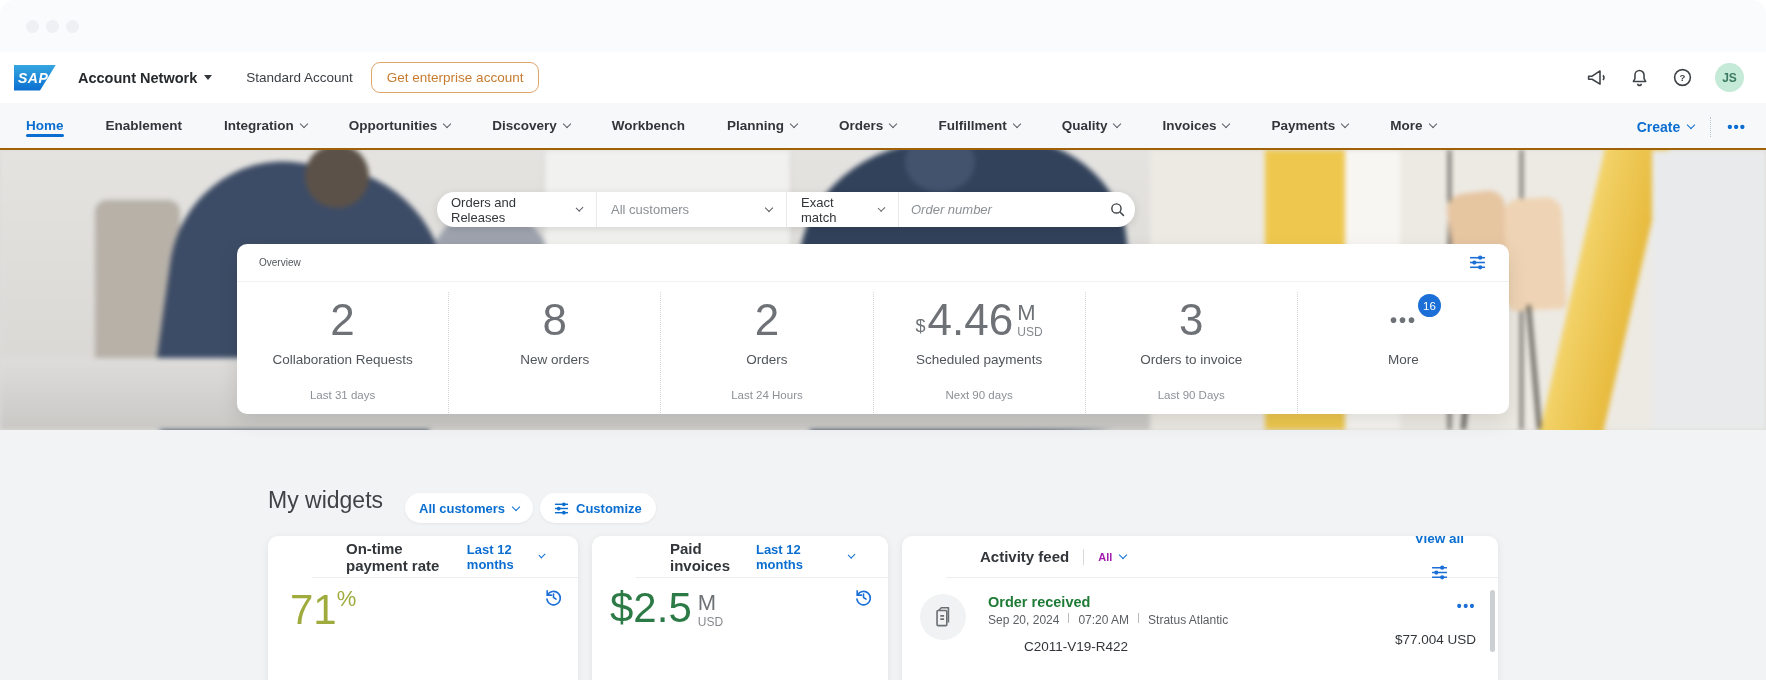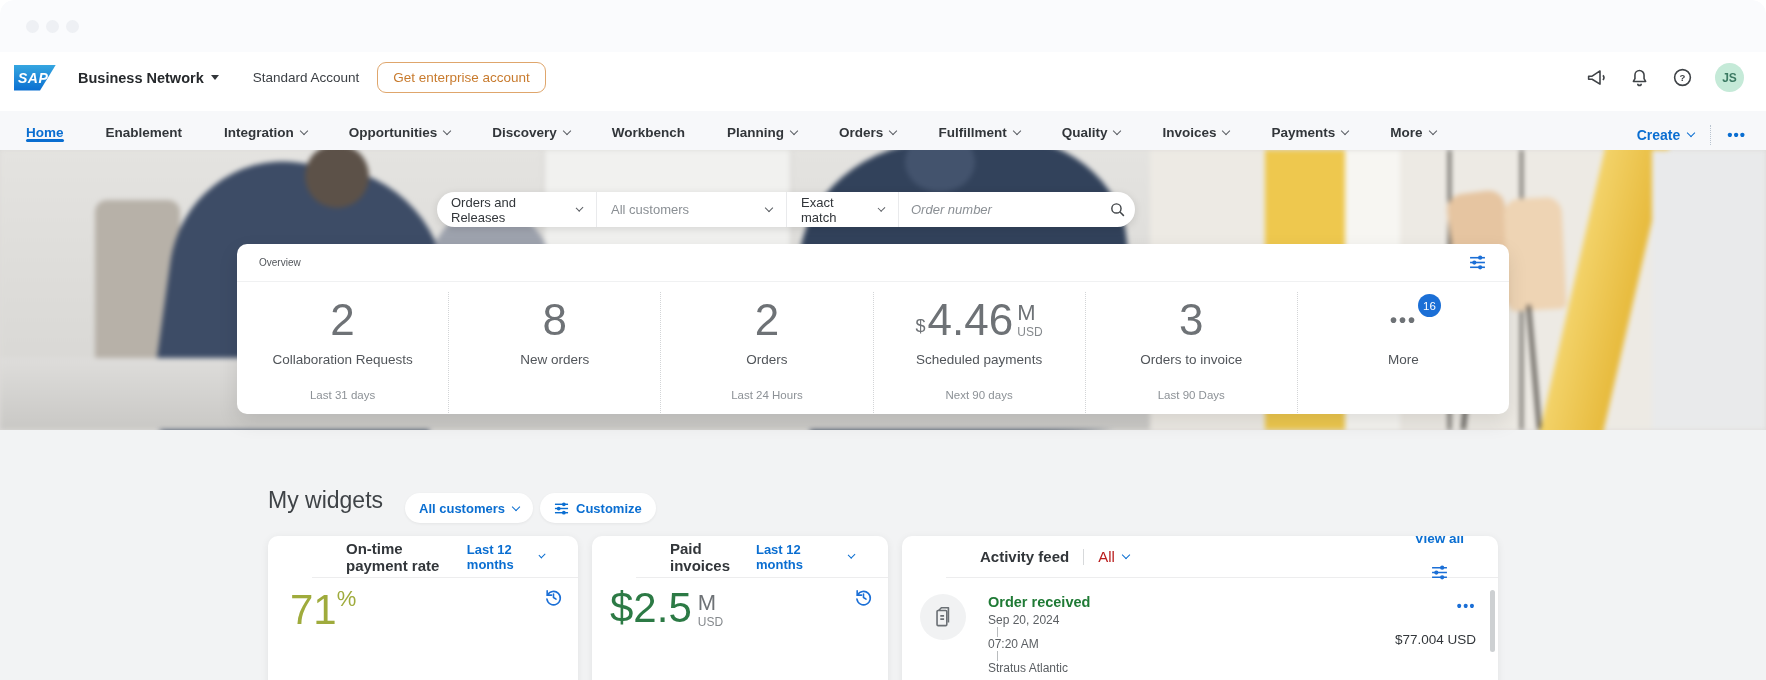--- a/index.html
+++ b/index.html
@@ -17,21 +17,21 @@
   .sap-logo span { color:#fff; font-weight:bold; font-style:italic; font-size:14px; padding-left:4px; letter-spacing:.5px; }
   .product { margin-left:22px; font-size:14.5px; font-weight:bold; color:#26292c; display:flex; align-items:center; cursor:pointer; }
   .tri { width:0; height:0; border-left:4px solid transparent; border-right:4px solid transparent; border-top:5px solid #32363a; display:inline-block; margin-left:7px; }
   .acct { margin-left:34px; font-size:13.5px; color:#3c4045; }
   .upgrade-btn { margin-left:18px; font-size:13.5px; color:#c87b2e; background:#fff; border:1px solid #dfa66c; border-radius:9px; padding:7px 15px; cursor:pointer; font-family:inherit; }
   .header-right { position:absolute; right:22px; top:0; height:51px; display:flex; align-items:center; gap:22px; }
   .hicon { width:21px; height:21px; display:flex; align-items:center; justify-content:center; cursor:pointer; }
   .avatar { width:29px; height:29px; border-radius:50%; background:#c5ead8; color:#3c7a63; font-size:12px; font-weight:bold; display:flex; align-items:center; justify-content:center; cursor:pointer; }
 
   
-  .nav { position:absolute; left:0; top:111px; width:1766px; height:47px; background:#f7f8fa; border-bottom:5px solid #a16207; display:flex; align-items:center; padding:0 26px; }
+  .nav { position:absolute; left:0; top:103px; width:1766px; height:47px; background:#f7f8fa; border-bottom:2px solid #a16207; display:flex; align-items:center; padding:0 26px; }
   .nav-item { position:relative; height:100%; display:flex; align-items:center; font-size:13.5px; font-weight:bold; color:#32363a; margin-right:42px; cursor:pointer; white-space:nowrap; }
   .nav-item .chev { width:6px; height:6px; border-right:1.6px solid #5a5e63; border-bottom:1.6px solid #5a5e63; transform:rotate(45deg); margin-left:7px; margin-top:-3px; }
   .nav-item.active { color:#0a6ed1; }
   .nav-item.active::after { content:''; position:absolute; left:0; right:0; bottom:11px; height:3px; border-radius:2px; background:#0a6ed1; }
   .nav-right { position:absolute; right:20px; top:0; height:47px; display:flex; align-items:center; }
   .create { color:#0a6ed1; font-size:14px; font-weight:bold; display:flex; align-items:center; cursor:pointer; }
   .create .chev { width:6px; height:6px; border-right:1.8px solid #0a6ed1; border-bottom:1.8px solid #0a6ed1; transform:rotate(45deg); margin-left:8px; margin-top:-3px; }
   .nav-sep { width:1px; height:20px; border-left:1px dotted #b9c4d0; margin:0 16px; }
   .overflow { color:#0a6ed1; font-size:15px; font-weight:bold; letter-spacing:1px; cursor:pointer; }
 
@@ -113,28 +113,28 @@
   .hist-icon { position:absolute; right:14px; top:10px; width:20px; height:20px; cursor:pointer; }
   .rate-val { position:absolute; left:22px; top:8px; font-size:42px; color:#9fab3c; }
   .rate-val sup { font-size:22px; vertical-align:18px; }
   .inv-val { position:absolute; left:18px; top:6px; font-size:42px; color:#2c7a45; display:flex; }
   .inv-val .mu { display:flex; flex-direction:column; margin-left:6px; line-height:1; margin-top:8px; }
   .inv-val .mu .m { font-size:22px; color:#6e7276; }
   .inv-val .mu .usd { font-size:12px; color:#85898d; margin-top:2px; }
 
   .w3 .w-head { justify-content:flex-start; }
   .w-head-sep { width:1px; height:16px; background:#d7d9db; margin:0 14px; }
-  .w-all { font-size:15px; font-weight:normal; color:#b91c1c; display:flex; align-items:center; cursor:pointer; }
+  .w-all { font-size:11px; font-weight:bold; color:#a21caf; display:flex; align-items:center; cursor:pointer; }
   .w-head-right { margin-left:auto; display:flex; align-items:center; gap:16px;flex-direction:column; }
   .view-all { font-size:13.5px; font-weight:bold; color:#0a6ed1; cursor:pointer; }
   .feed-item { position:absolute; left:0; top:16px; width:100%; padding:0 22px 0 18px; display:flex; cursor:pointer; }
   .feed-avatar { width:46px; height:46px; border-radius:50%; background:#f1f2f3; display:flex; align-items:center; justify-content:center; flex-shrink:0; }
   .feed-main { margin-left:22px; flex:1; }
   .feed-event { font-size:14.5px; font-weight:bold; color:#1f7a35; }
-  .feed-meta { font-size:12px; color:#5b5f63; margin-top:3px; display:flex; align-items:flex-start;flex-direction:column; }
+  .feed-meta { font-size:12px; color:#5b5f63; margin-top:3px; display:flex; align-items:flex-start; }
   .meta-sep { width:1px; height:10px; background:#b9bcbe; margin:0 9px; }
   .feed-ref { font-size:13.5px; color:#32363a; margin-top:12px;margin-left:36px; }
   .feed-side { display:flex; flex-direction:column; align-items:flex-end; }
   .feed-menu { color:#1b6fd6; font-size:14px; font-weight:bold; letter-spacing:1.5px; cursor:pointer; margin-top:4px; }
   .feed-amount { font-size:13.5px; color:#32363a; margin-top:18px; }
   .scrollbar { position:absolute; right:3px; top:12px; width:5px; height:62px; border-radius:3px; background:#cdd0d2; cursor:pointer; }
 </style>
 </head>
 <body>
 
@@ -144,21 +144,21 @@
     <div class="dot" style="left:26px"></div>
     <div class="dot" style="left:46px"></div>
     <div class="dot" style="left:66px"></div>
   </div>
 
   <div class="header">
     <div class="sap-logo">
         <span>SAP</span>
       </div>
     <div class="product">
-      <span>Business Network</span>
+      <span>Account Network</span>
       <span class="tri"></span>
     </div>
     <div class="acct">Standard Account</div>
     <button class="upgrade-btn">Get enterprise account</button>
     <div class="header-right">
       <div class="hicon">
         <svg width="21" height="21" viewBox="0 0 24 24" fill="none" stroke="#3f4347" stroke-width="1.8" stroke-linejoin="round">
             <path d="M3 10.5v3.5h4l9 5.5V4.5L7 10.5H3z"></path>
             <path d="M19.5 9.5a4.5 4.5 0 010 5.5"></path>
           </svg>

